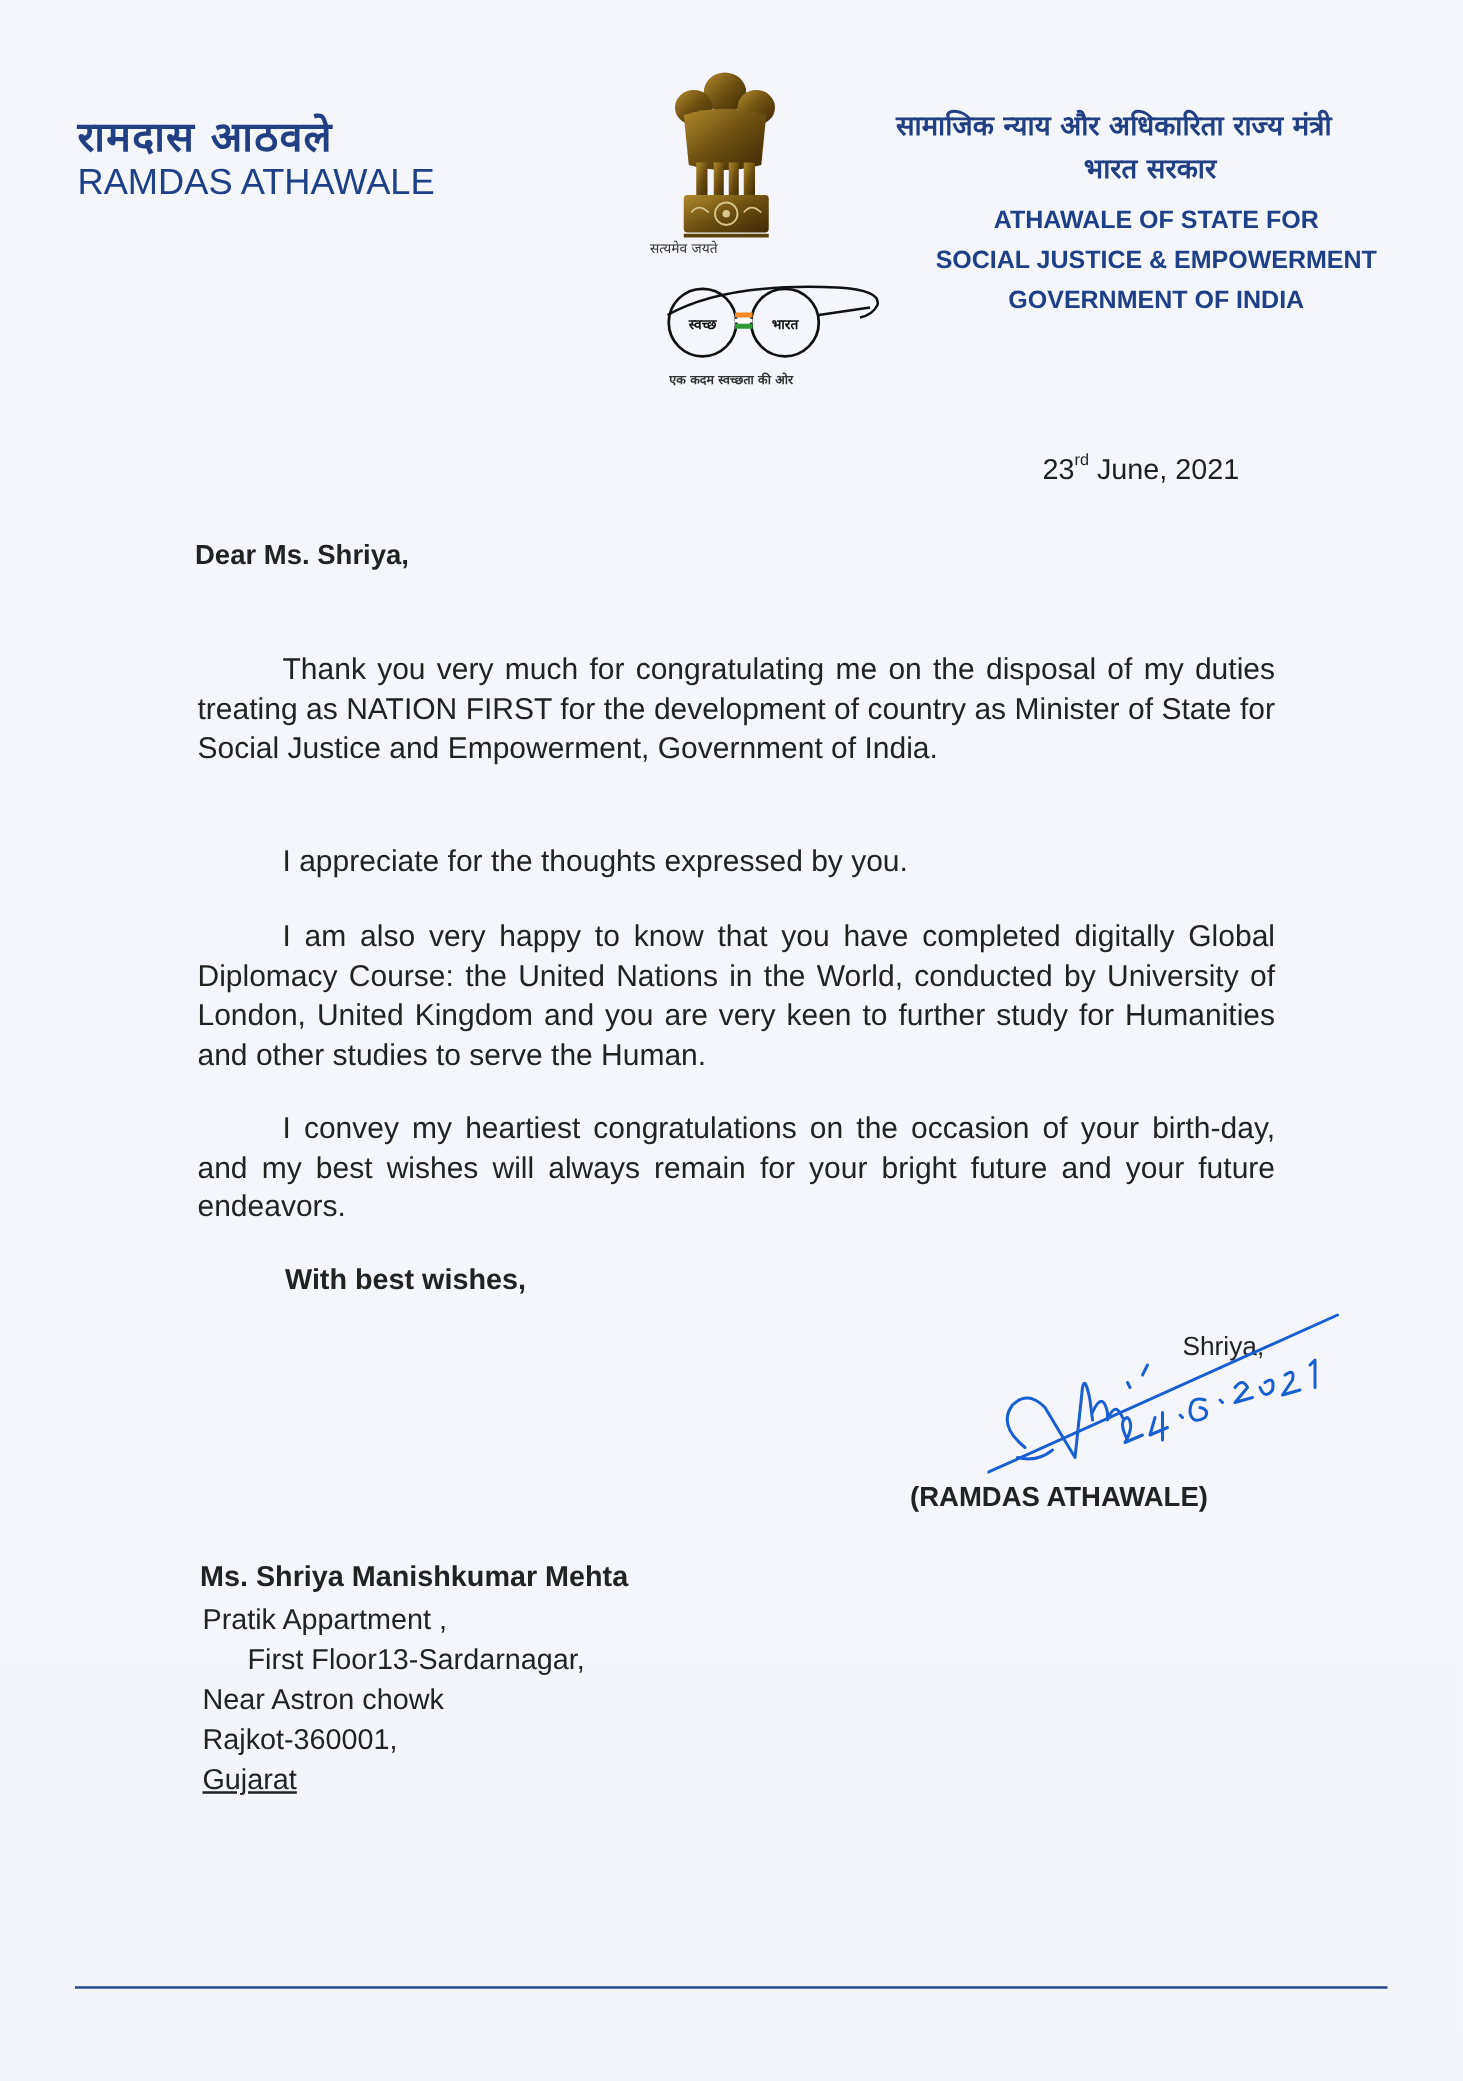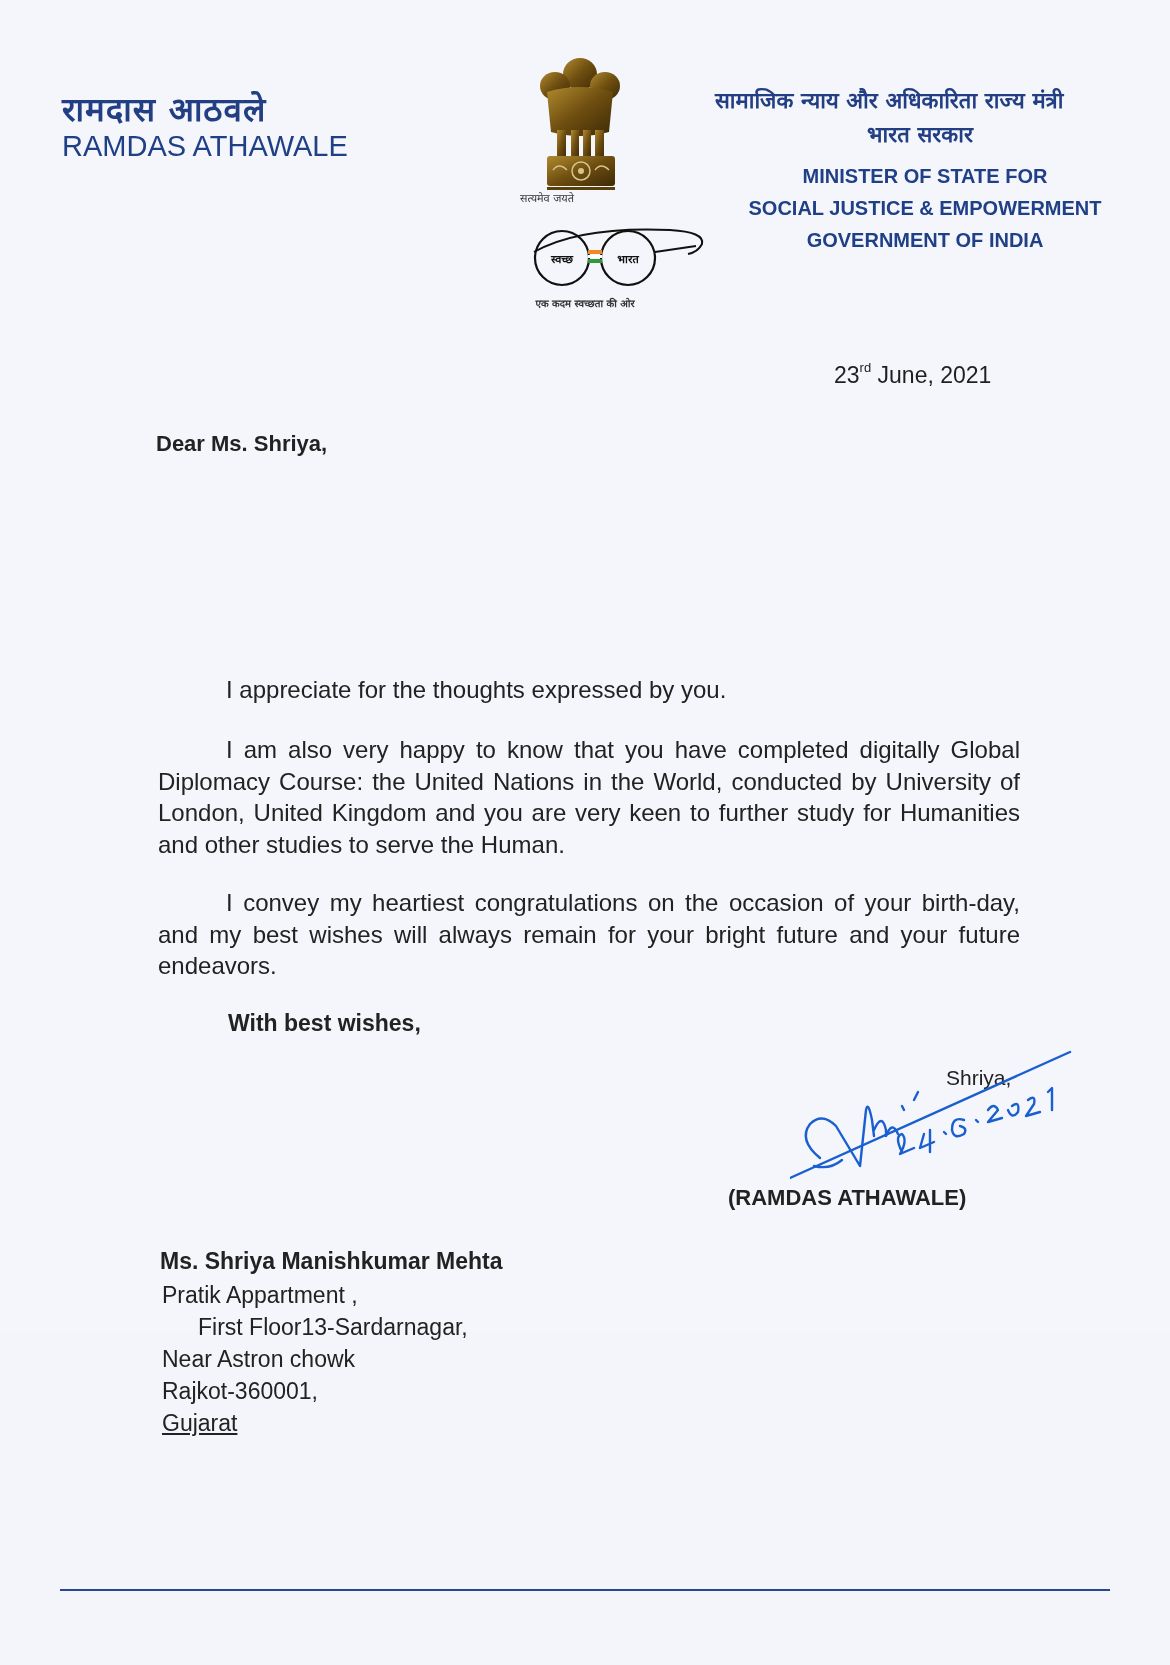--- a/index.html
+++ b/index.html
@@ -4,21 +4,21 @@
   <style>
     * { margin: 0; padding: 0; box-sizing: border-box; }
     html, body { width: 1170px; height: 1665px; background: #f3f5fa; overflow: hidden; }
     body { position: relative; font-family: "Liberation Sans", sans-serif; color: #1d1d1f; }
     .page { position: absolute; left: 0; top: 0; width: 1170px; height: 1332px; background: #f4f6fb; }
     .abs { position: absolute; white-space: nowrap; }
 
     .name-hi { left: 62px; top: 86px; font-family: "DejaVu Sans", sans-serif; font-size: 33px; font-weight: bold; color: #233f84; letter-spacing: 1px; }
     .name-en { left: 62px; top: 130px; font-size: 29px; color: #1f3f86; font-weight: normal; letter-spacing: 0px; }
 
-    .title-hi-1 { left: 715px; top: 84px; width: 410px; font-family: "DejaVu Sans", sans-serif; font-size: 22px; font-weight: bold; color: #233f84; }
+    .title-hi-1 { left: 686px; top: 84px; width: 410px; text-align: center; font-family: "DejaVu Sans", sans-serif; font-size: 22px; font-weight: bold; color: #233f84; }
     .title-hi-2 { left: 715px; top: 118px; width: 410px; text-align: center; font-family: "DejaVu Sans", sans-serif; font-size: 22px; font-weight: bold; color: #233f84; }
     .title-en { left: 730px; width: 390px; text-align: center; font-size: 20px; font-weight: bold; color: #1f3f86; }
     .t1 { top: 165px; }
     .t2 { top: 197px; }
     .t3 { top: 229px; }
 
     .emblem { left: 525px; top: 52px; width: 110px; height: 148px; }
     .motto { left: 520px; top: 190px; width: 120px; text-align: left; font-family: "DejaVu Sans", sans-serif; font-size: 11px; color: #333; }
     .swachh { left: 520px; top: 222px; width: 190px; height: 70px; }
     .swachh-tag { left: 505px; top: 296px; width: 160px; text-align: center; font-family: "DejaVu Sans", sans-serif; font-size: 10px; font-weight: bold; color: #333; }
@@ -96,28 +96,29 @@
     <rect x="68" y="28" width="14" height="4" fill="#f08a24"></rect>
     <rect x="68" y="33" width="14" height="3" fill="#ffffff"></rect>
     <rect x="68" y="37" width="14" height="4" fill="#2f9a3a"></rect>
     <text x="42" y="41" text-anchor="middle" font-family="DejaVu Sans, sans-serif" font-size="11" font-weight="bold" fill="#111">स्वच्छ</text>
     <text x="108" y="41" text-anchor="middle" font-family="DejaVu Sans, sans-serif" font-size="11" font-weight="bold" fill="#111">भारत</text>
   </svg>
   <div class="abs swachh-tag">एक कदम स्वच्छता की ओर</div>
 
   <div class="abs title-hi-1">सामाजिक न्याय और अधिकारिता राज्य मंत्री</div>
   <div class="abs title-hi-2">भारत सरकार</div>
-  <div class="abs title-en t1">MINISTER OF STATE FOR</div>
+  <div class="abs title-en t1">ATHAWALE OF STATE FOR</div>
   <div class="abs title-en t2">SOCIAL JUSTICE &amp; EMPOWERMENT</div>
   <div class="abs title-en t3">GOVERNMENT OF INDIA</div>
 
   <div class="abs date"><span>23</span><sup>rd</sup> <span>June, 2021</span></div>
 
   <div class="abs salutation">Dear Ms. Shriya,</div>
 
+  <div class="para p1"><span class="indent"></span><span>Thank you very much for congratulating me on the disposal of my duties treating as NATION FIRST for the development of country as Minister of State for Social Justice and Empowerment, Government of India.</span></div>
   <div class="para p2"><span class="indent"></span><span>I appreciate for the thoughts expressed by you.</span></div>
   <div class="para p3"><span class="indent"></span><span>I am also very happy to know that you have completed digitally Global Diplomacy Course: the United Nations in the World, conducted by University of London, United Kingdom and you are very keen to further study for Humanities and other studies to serve the Human.</span></div>
   <div class="para p4"><span class="indent"></span><span>I convey my heartiest congratulations on the occasion of your birth-day, and my best wishes will always remain for your bright future and your future endeavors.</span></div>
 
   <div class="abs closing">With best wishes,</div>
   <div class="abs yours">Shriya,</div>
 
   <svg class="abs signature" viewBox="0 0 290 140">
     <g fill="none" stroke="#1a5fd0" stroke-width="2.4" stroke-linecap="round" stroke-linejoin="round">
       <path d="M0 138 L280 12"></path>

